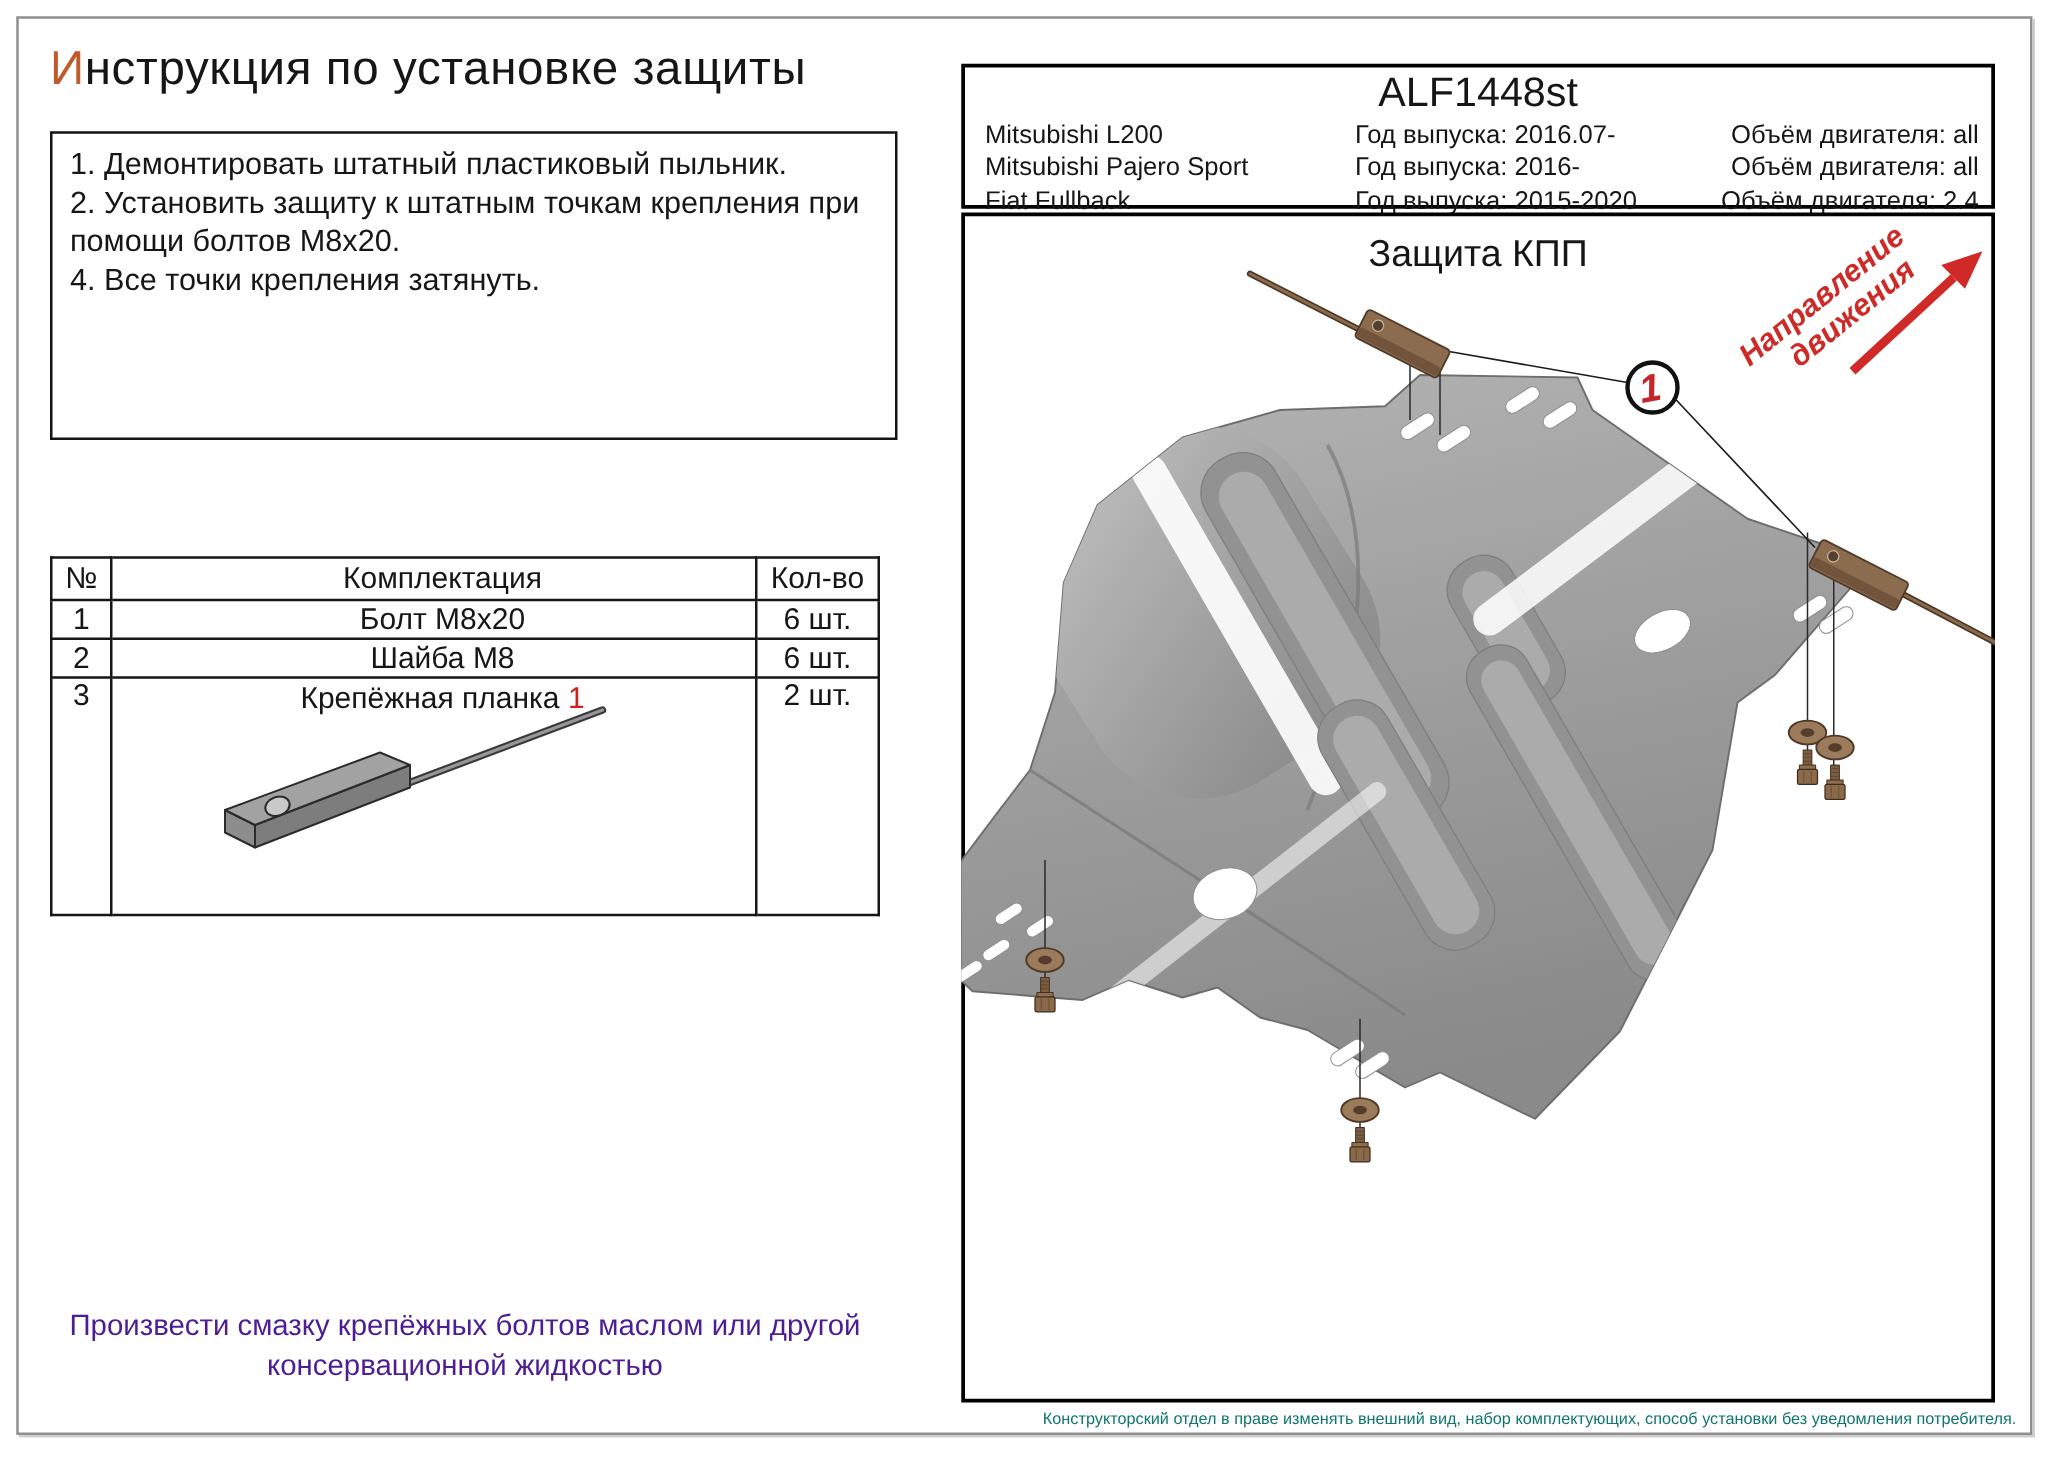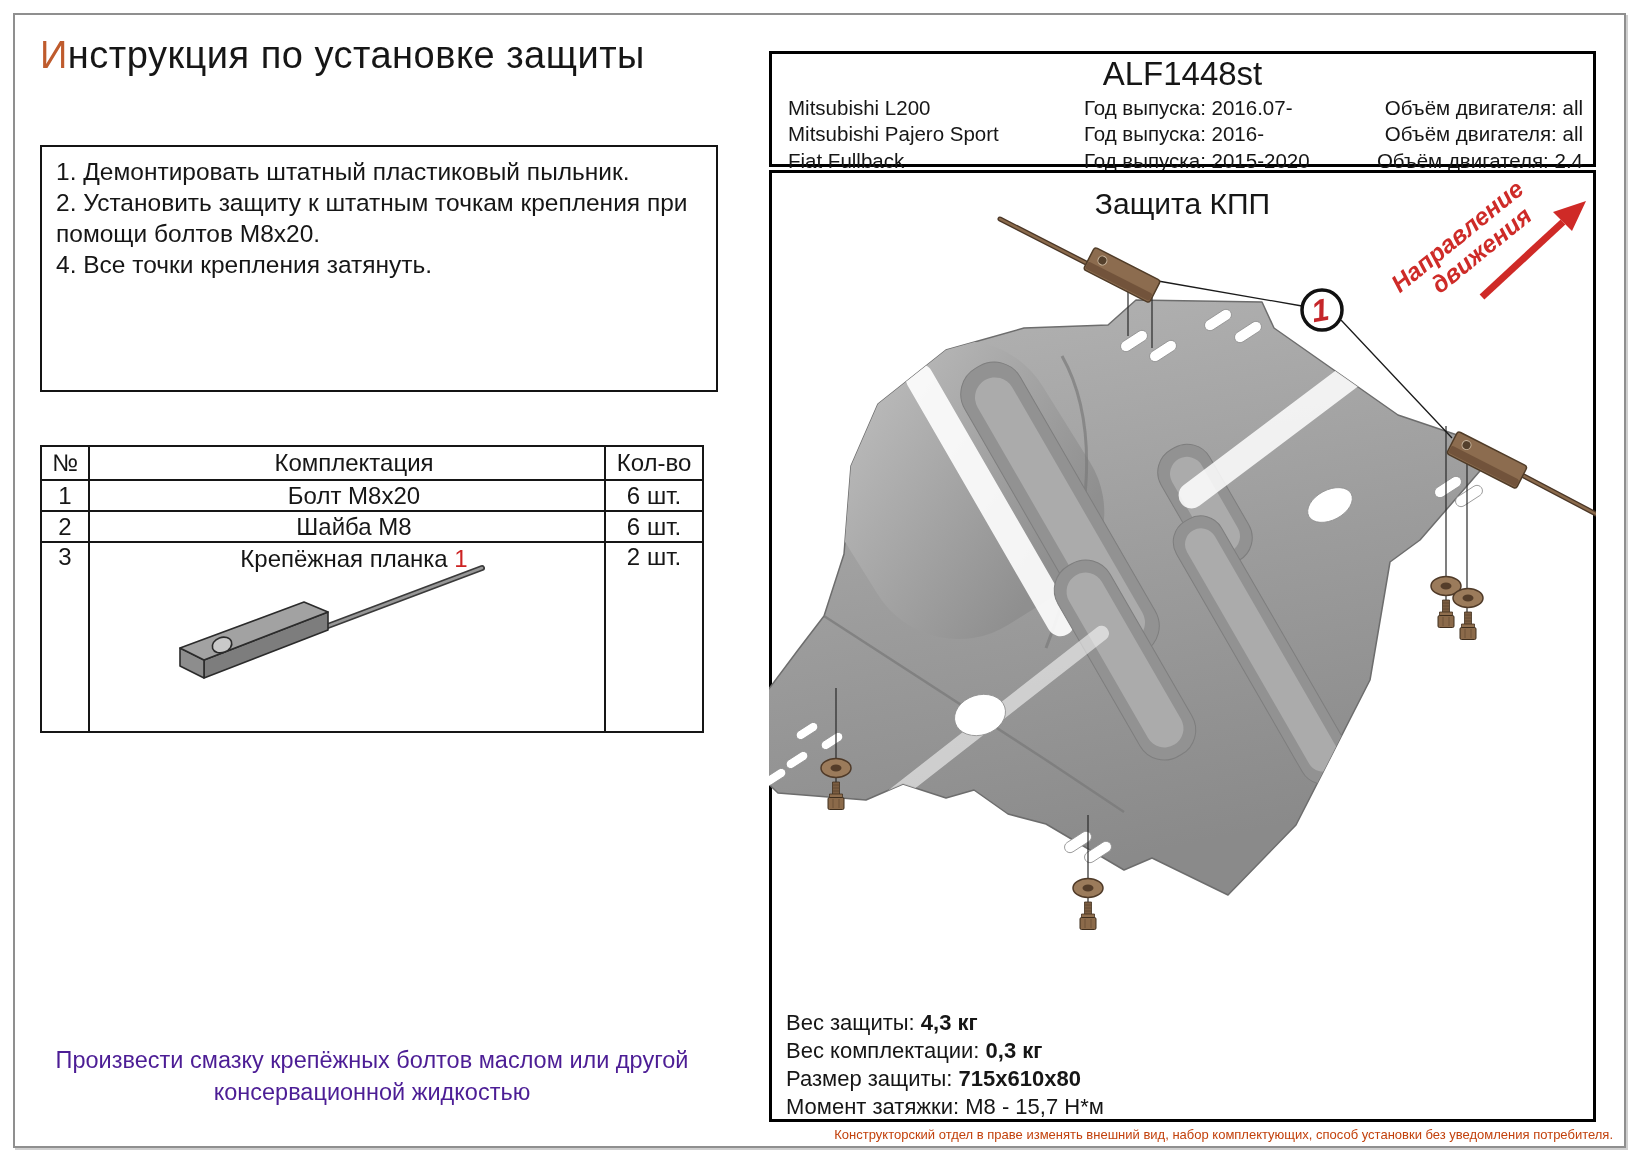--- a/index.html
+++ b/index.html
@@ -11,21 +11,21 @@
     position:absolute;left:13px;top:13px;width:1613px;height:1135px;
     border:2px solid #8f8f8f;box-sizing:border-box;box-shadow:2px 2px 0 #cfcfcf;
   }
   .doc-title{
     position:absolute;left:40px;top:34px;font-size:38px;font-weight:400;
     letter-spacing:.5px;white-space:nowrap;text-align:right;
   }
   .doc-title .lead{color:#bf5b2d;}
   .instructions{
     position:absolute;left:40px;top:105px;width:678px;height:247px;box-sizing:border-box;
-    border:2px solid #141414;padding:9px 10px 0 14px;font-size:24.5px;line-height:31px;margin-top:40px;
+    border:2px solid #141414;padding:9px 10px 0 14px;font-size:24.5px;line-height:31px;
   }
   .red-num{color:#cc2222;}
   .parts-table{
     position:absolute;left:40px;top:445px;width:664px;height:282px;
     border-collapse:collapse;table-layout:fixed;font-size:24px;
   }
   .parts-table th,.parts-table td{
     border:2px solid #161616;padding:0;font-weight:400;vertical-align:middle;
   }
   .parts-table .c-num{width:46px;text-align:center;}
@@ -52,21 +52,21 @@
   .veh-row .engine{position:absolute;right:10px;}
   .diagram-box{
     position:absolute;left:769px;top:170px;width:827px;height:952px;box-sizing:border-box;
     border:3px solid #000;
   }
   .diagram-title{position:absolute;left:0;right:0;top:14px;text-align:center;font-size:30px;}
   .diagram-svg{position:absolute;left:-3px;top:-3px;}
   .specs{position:absolute;left:14px;top:836px;font-size:22px;line-height:28px;}
   .specs .val-b{font-weight:700;}
   .disclaimer{
-    position:absolute;right:29px;top:1127px;font-size:13px;color:#c2410c;white-space:nowrap;
+    position:absolute;right:29px;top:1127px;font-size:13px;color:#0f766e;white-space:nowrap;
   }
 </style>
 </head>
 <body>
 
 <div class="page">
   <div class="page-frame"></div>
 
   <div class="doc-title"><span class="lead">И</span><span>нструкция по установке защиты</span></div>
 
@@ -283,22 +283,16 @@
       </g>
 
       <g>
         <circle cx="1322" cy="310" r="20" fill="#ffffff" stroke="#111111" stroke-width="3.5"></circle>
         <text x="1320" y="321" font-size="31" font-weight="bold" font-style="italic" fill="#c5262a" text-anchor="middle" transform="rotate(-10 1320 310)">1</text>
       </g>
     </svg>
 
     <div class="diagram-title">Защита КПП</div>
 
-    <div class="specs">
-      <div><span>Вес защиты: </span><span class="val-b">4,3 кг</span></div>
-      <div><span>Вес комплектации: </span><span class="val-b">0,3 кг</span></div>
-      <div><span>Размер защиты: </span><span class="val-b">715х610х80</span></div>
-      <div><span>Момент затяжки:  </span><span>М8 - 15,7 Н*м</span></div>
-    </div>
   </div>
 
   <div class="disclaimer">Конструкторский отдел в праве изменять внешний вид, набор комплектующих, способ установки без уведомления потребителя.</div>
 </div>
 
 </body></html>

